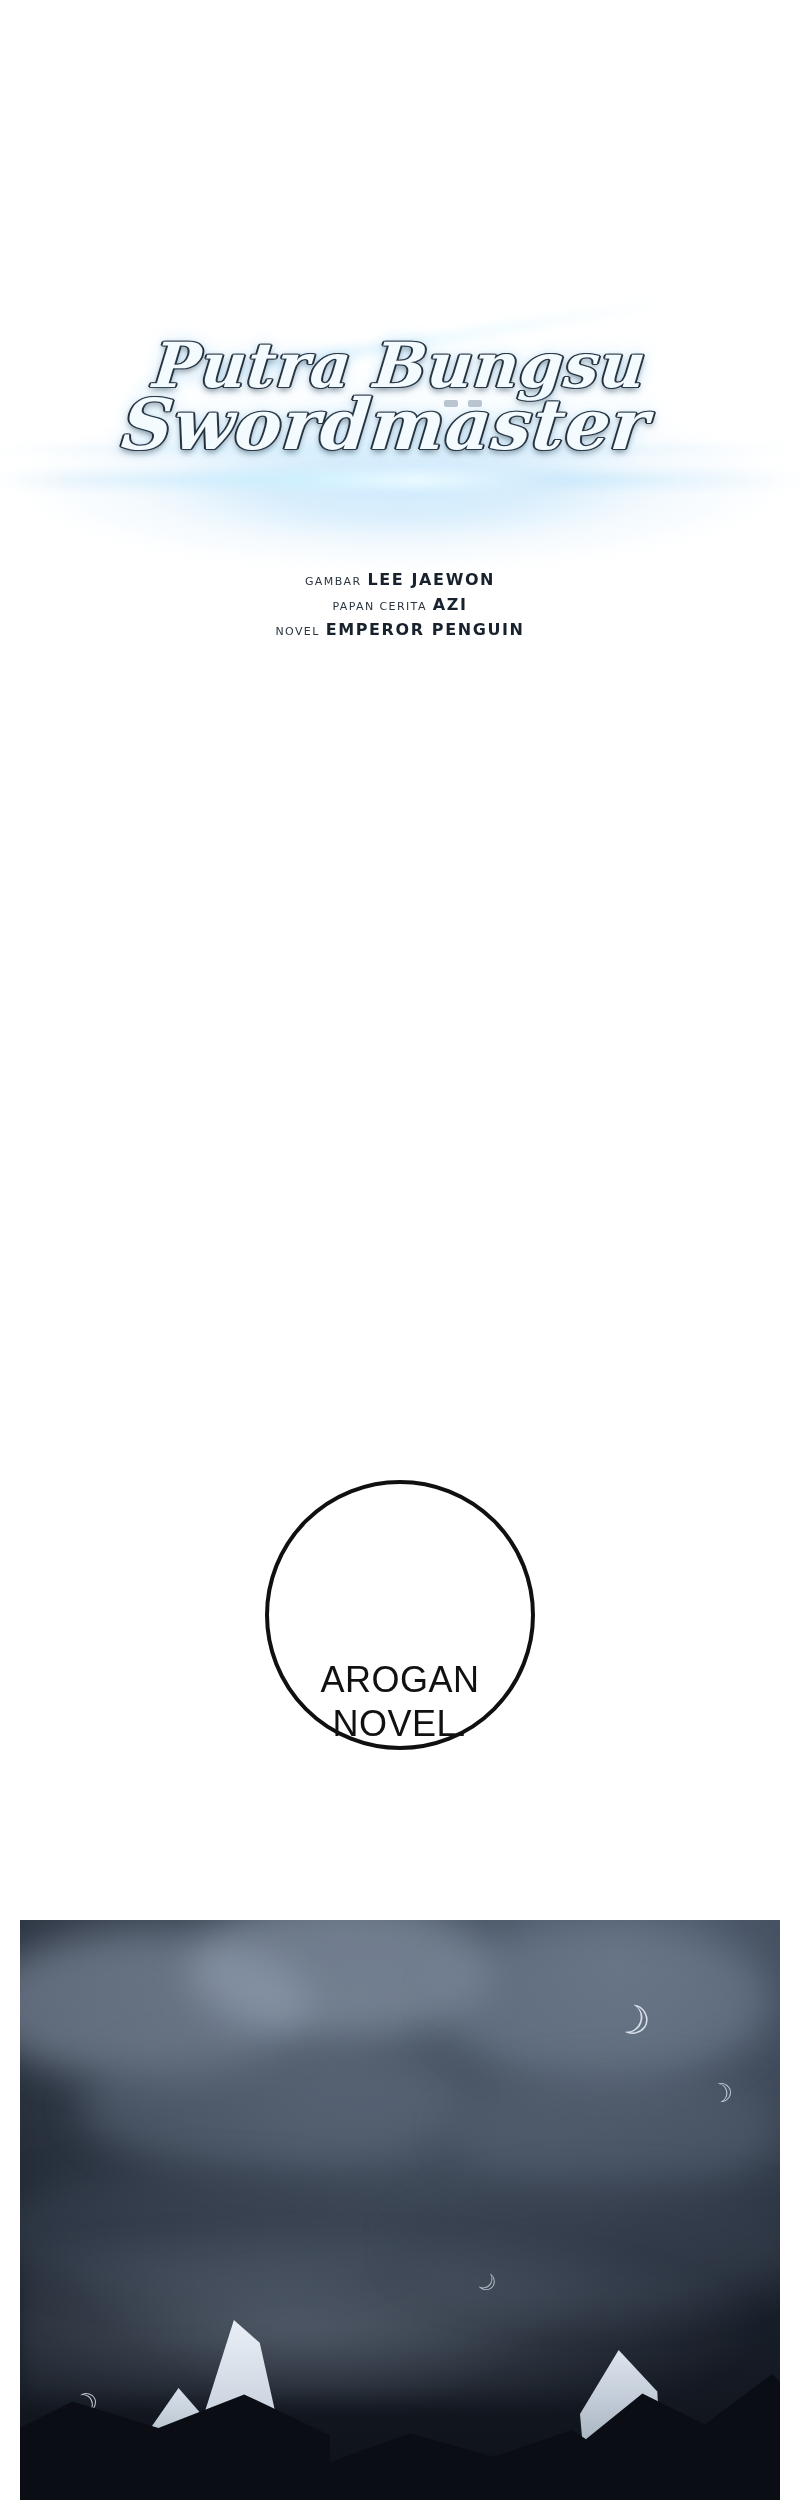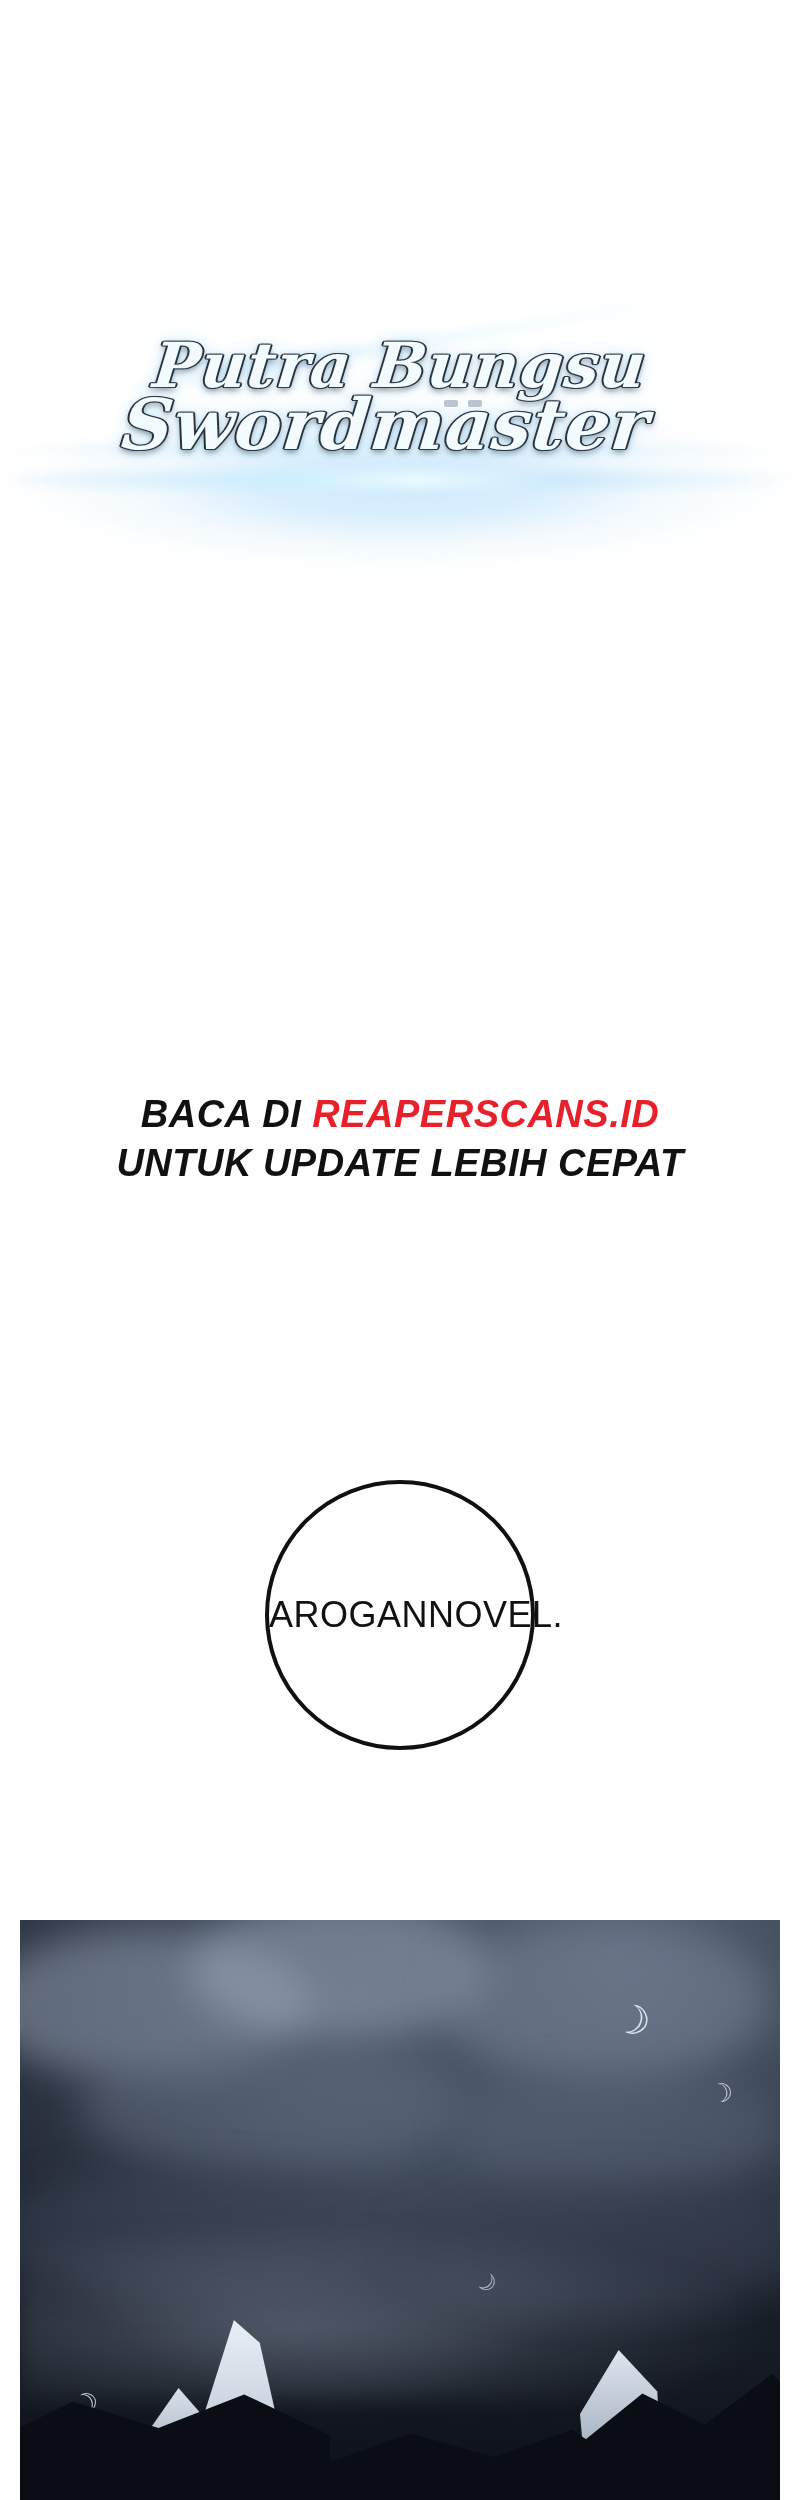--- a/index.html
+++ b/index.html
@@ -165,23 +165,23 @@
   .bubble {
     position: absolute;
     left: 265px;
     top: 1480px;
     width: 270px;
     height: 270px;
     border: 4px solid #101010;
     border-radius: 50%;
     background: #ffffff;
     display: flex;
-    flex-direction: row;
+    flex-direction: column;
     align-items: center;
-    justify-content: space-between;
+    justify-content: flex-end;
   }
   .bubble-text {
     font-family: "Liberation Sans", sans-serif;
     font-size: 36px;
     line-height: 1.22;
     color: #111;
     text-align: center;
     letter-spacing: .5px;
   }
 
@@ -271,28 +271,36 @@
     <div class="title-lines">
       <div class="title-main line1">Putra Bungsu</div>
       <div class="title-main line2">Swordmaster</div>
     </div>
 
     <div class="cursor-dots">
       <span></span>
       <span></span>
     </div>
 
+    <div class="credits">
+      <div class="credit-row">
+        <span class="credit-role">GAMBAR</span>
+        <span class="credit-name">LEE JAEWON</span>
+      </div>
+      <div class="credit-row">
+        <span class="credit-role">PAPAN CERITA</span>
+        <span class="credit-name">AZI</span>
+      </div>
+      <div class="credit-row">
+        <span class="credit-role">NOVEL</span>
+        <span class="credit-name">EMPEROR PENGUIN</span>
+      </div>
+    </div>
   </div>
 
-  <div class="promo">
-    <div>
-      <span>BACA DI </span><span class="red">REAPERSCANS.ID</span>
-    </div>
-    <div>UNTUK UPDATE LEBIH CEPAT</div>
-  </div>
 
   <div class="bubble">
     <div class="bubble-text">AROGAN</div>
     <div class="bubble-text">NOVEL.</div>
   </div>
 
   <div class="art-panel">
     <div class="cloud c1"></div>
     <div class="cloud c2"></div>
     <div class="cloud c3"></div>

